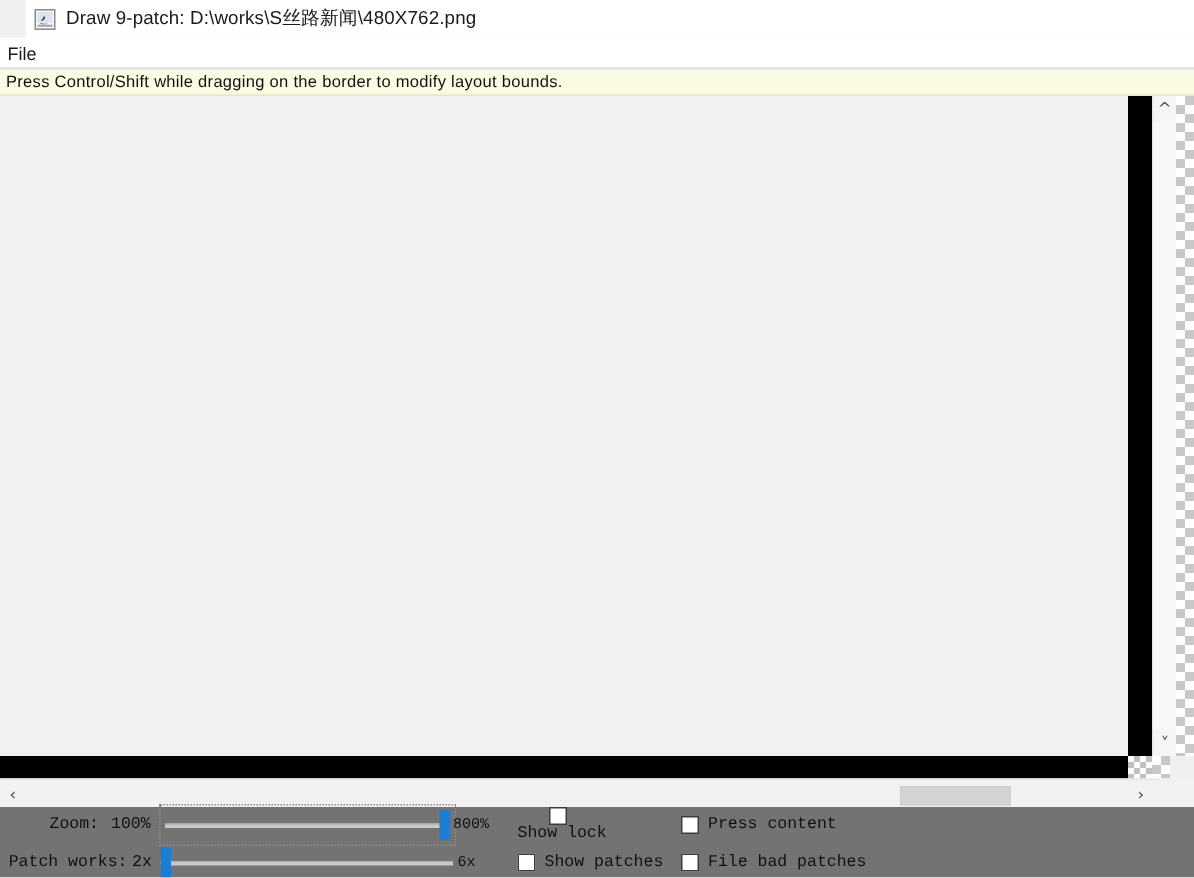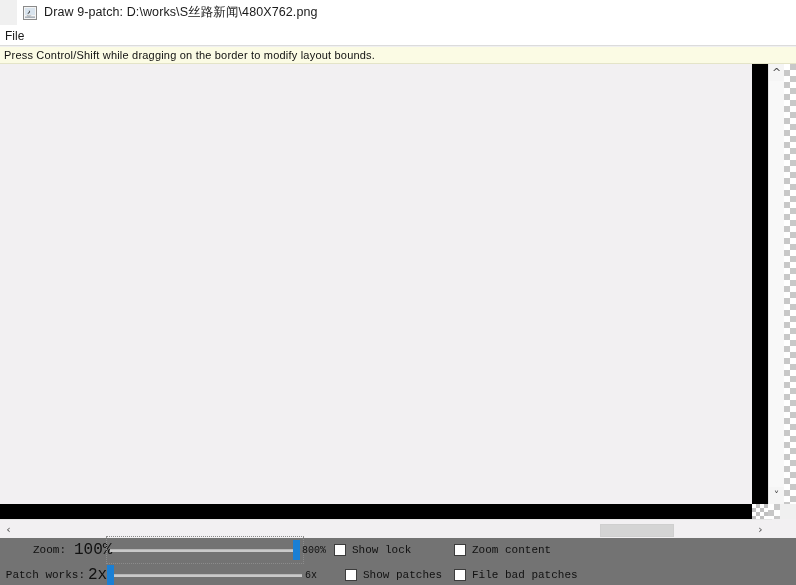--- a/index.html
+++ b/index.html
@@ -273,21 +273,21 @@
     color: #111111;
     text-align: right;
     white-space: nowrap;
   }
   .label-zoom  { position: absolute; left: 0;  width: 66px; }
   .label-patch { position: absolute; left: 0;  width: 85px; }
 
   .val-min {
     position: absolute;
     font-family: "Liberation Mono", monospace;
-    font-size: 16px;
+    font-size: 11px;
     color: #111111;
     white-space: nowrap;
   }
   .val-max {
     position: absolute;
     font-family: "Liberation Mono", monospace;
     font-size: 10px;
     color: #111111;
     white-space: nowrap;
   }
@@ -403,28 +403,28 @@
 
     <div class="ctl-row r1">
       <span class="ctl-label label-zoom">Zoom:</span>
       <span class="val-min" style="left:74px;">100%</span>
       <div class="slider focused" style="left:110px; width:190px;">
         <div class="rail"></div>
         <div class="thumb" style="left:183px;"></div>
       </div>
       <span class="val-max" style="left:302px;">800%</span>
 
-      <div class="checkbox-item" style="left:334px;">
+      <div class="checkbox-item" style="left:345px;flex-direction:column;">
         <span class="cb-box"></span>
         <span class="cb-label">Show lock</span>
       </div>
 
       <div class="checkbox-item" style="left:454px;">
         <span class="cb-box"></span>
-        <span class="cb-label">Zoom content</span>
+        <span class="cb-label">Press content</span>
       </div>
     </div>
 
     <div class="ctl-row r2">
       <span class="ctl-label label-patch">Patch works:</span>
       <span class="val-min" style="left:88px;">2x</span>
       <div class="slider" style="left:107px; width:195px;">
         <div class="rail"></div>
         <div class="thumb" style="left:0px;"></div>
       </div>

